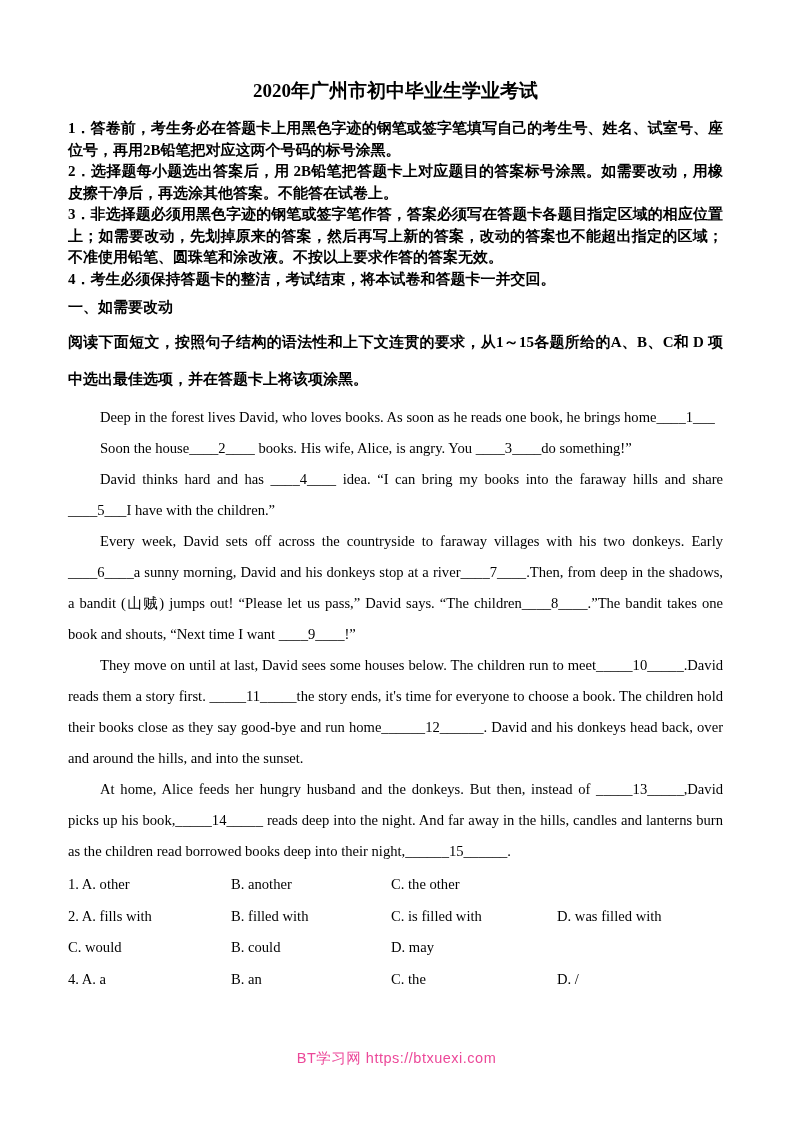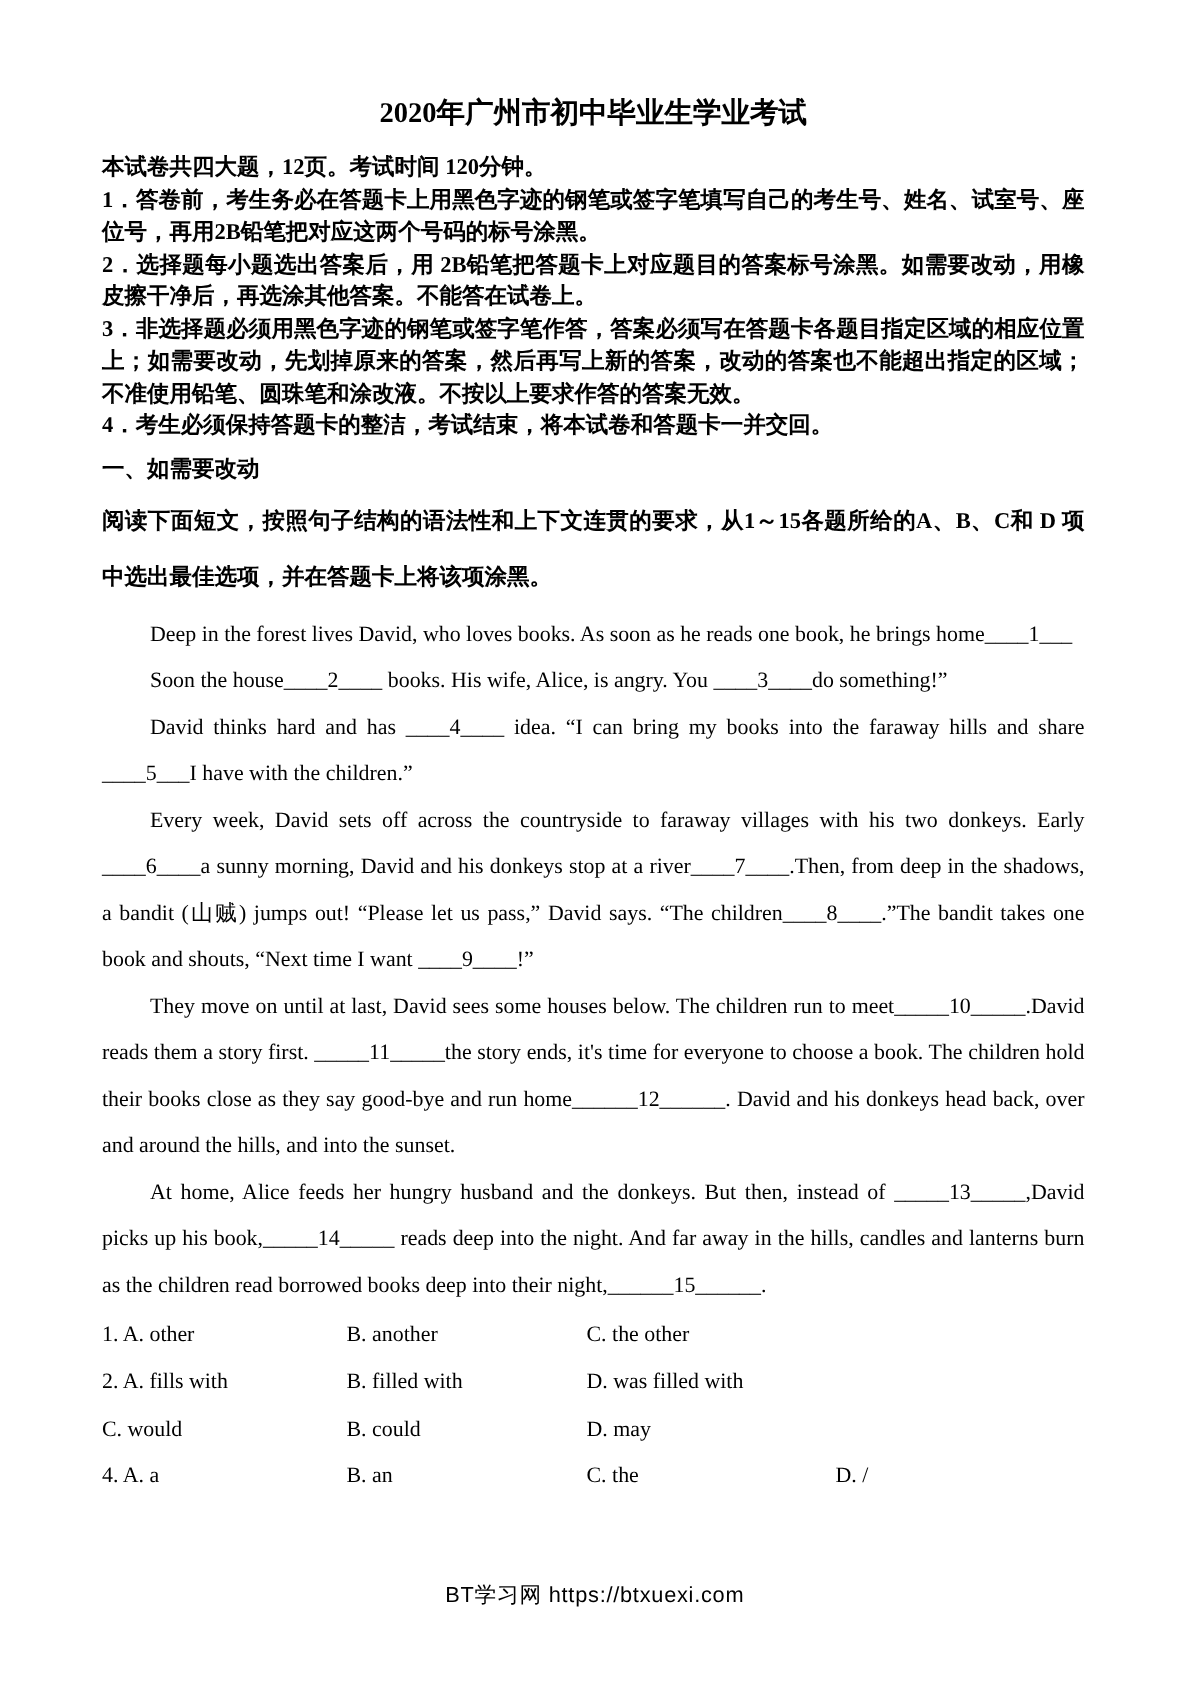--- a/index.html
+++ b/index.html
@@ -1,21 +1,21 @@
 <!DOCTYPE html>
 <html><head>
 <meta charset="utf-8">
 <style>
   * { margin: 0; padding: 0; box-sizing: border-box; }
   html, body { background: #ffffff; }
   .page {
     position: relative;
     width: 793px;
     height: 1088px;
-    margin: 0 auto;
+    margin: 16px auto;
     background: #ffffff;
     font-family: "Liberation Serif", serif;
     color: #000000;
     overflow: hidden;
   }
   .content {
     padding: 62px 70px 0 68px;
   }
   .title-main {
     text-align: center;
@@ -67,38 +67,37 @@
   .question-row {
     display: grid;
     grid-template-columns: 163px 160px 166px 1fr;
     line-height: 31.5px;
   }
   .question-cell { white-space: nowrap; }
   .footer {
     position: absolute;
     left: 0;
     right: 0;
-    bottom: 15px;
+    bottom: 36px;
     text-align: center;
     font-size: 14.5px;
-    color: #000000;
+    color: #ec4899;
     font-family: "Liberation Sans", sans-serif;
     letter-spacing: 0.5px;
   }
 </style>
 </head>
 <body>
 
 <div class="page">
   <div class="content">
 
     <div class="title-main">2020年广州市初中毕业生学业考试</div>
 
     <div class="notice">
-      <p>本试卷共四大题，12页。考试时间 120分钟。</p>
       <p>1．答卷前，考生务必在答题卡上用黑色字迹的钢笔或签字笔填写自己的考生号、姓名、试室号、座位号，再用2B铅笔把对应这两个号码的标号涂黑。</p>
       <p>2．选择题每小题选出答案后，用 2B铅笔把答题卡上对应题目的答案标号涂黑。如需要改动，用橡皮擦干净后，再选涂其他答案。不能答在试卷上。</p>
       <p>3．非选择题必须用黑色字迹的钢笔或签字笔作答，答案必须写在答题卡各题目指定区域的相应位置上；如需要改动，先划掉原来的答案，然后再写上新的答案，改动的答案也不能超出指定的区域；不准使用铅笔、圆珠笔和涂改液。不按以上要求作答的答案无效。</p>
       <p>4．考生必须保持答题卡的整洁，考试结束，将本试卷和答题卡一并交回。</p>
     </div>
 
     <p class="section-heading">一、如需要改动</p>
     <p class="instruction">阅读下面短文，按照句子结构的语法性和上下文连贯的要求，从1～15各题所给的A、B、C和 D 项中选出最佳选项，并在答题卡上将该项涂黑。</p>
 
     <div class="passage">
@@ -112,20 +111,21 @@
 
     <div class="questions">
       <div class="question-row">
         <span class="question-cell">1. A. other</span>
         <span class="question-cell">B. another</span>
         <span class="question-cell">C. the other</span>
       </div>
       <div class="question-row">
         <span class="question-cell">2. A. fills with</span>
         <span class="question-cell">B. filled with</span>
+        <span class="question-cell">C. is filled with</span>
         <span class="question-cell">D. was filled with</span>
       </div>
       <div class="question-row">
         <span class="question-cell">C. would</span>
         <span class="question-cell">B. could</span>
         <span class="question-cell">D. may</span>
       </div>
       <div class="question-row">
         <span class="question-cell">4. A. a</span>
         <span class="question-cell">B. an</span>

